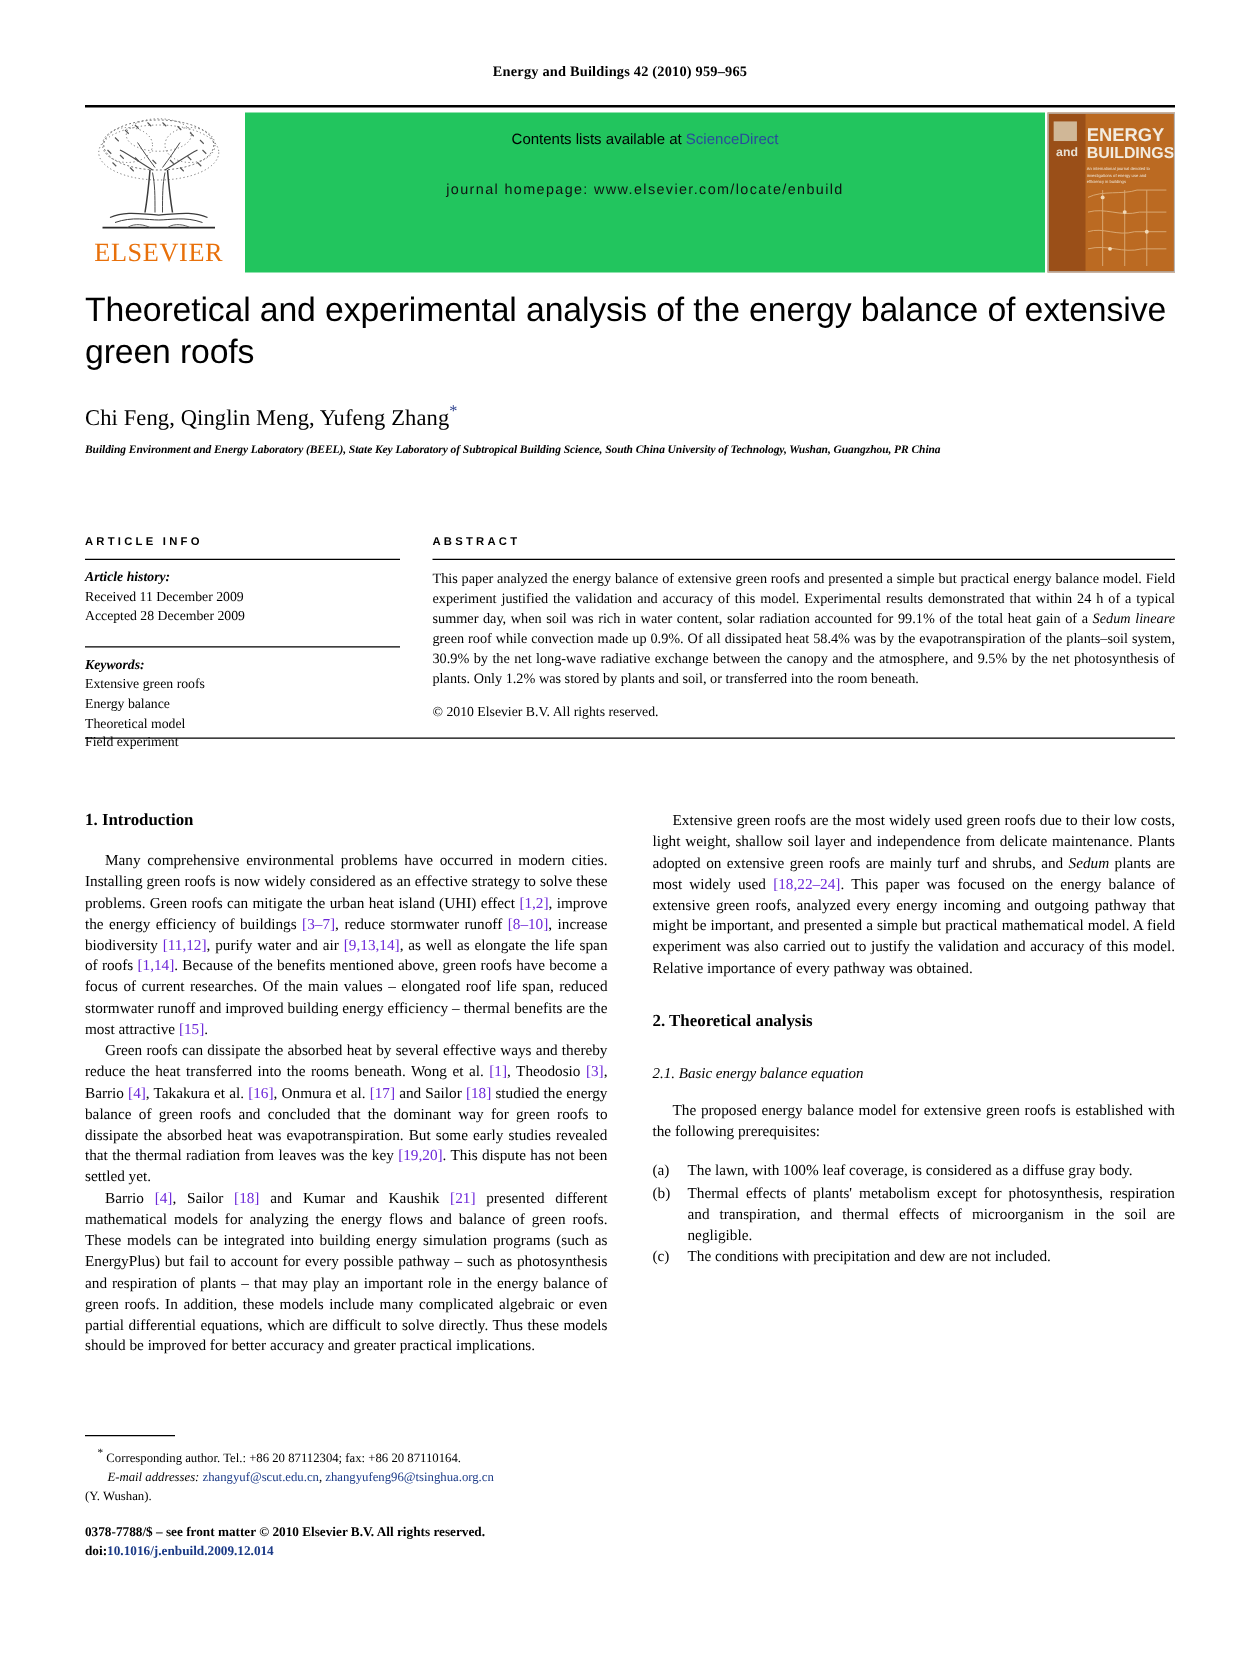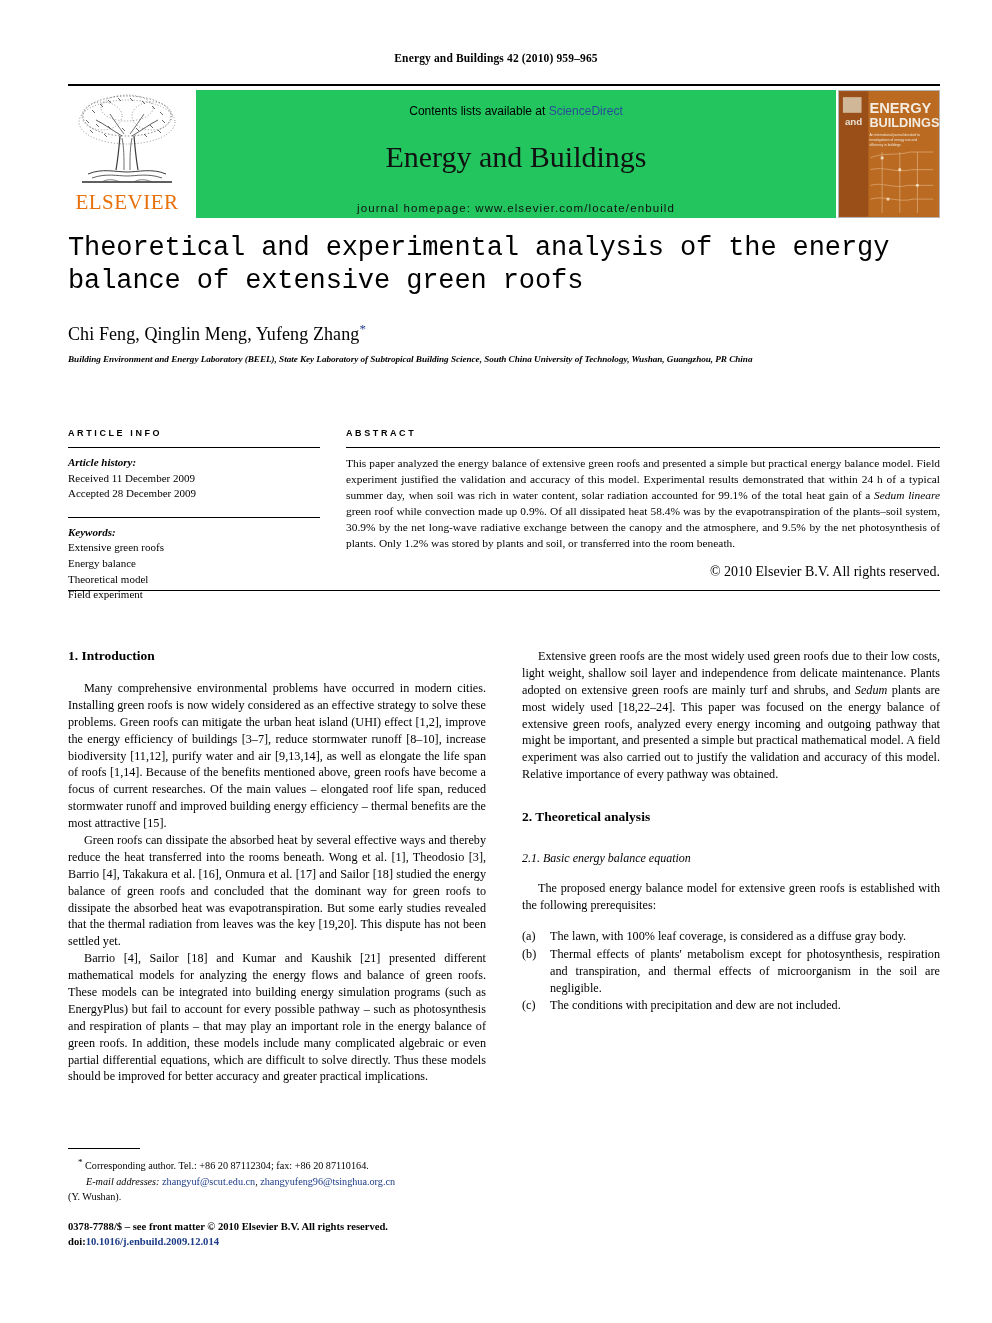--- a/index.html
+++ b/index.html
@@ -93,21 +93,21 @@
     right: 0; top: 4px;
     width: 102px; height: 128px;
     border: 1px solid #b5b5b5;
     background: #b9651f;
     overflow: hidden;
   }
 
   
   .title-block { position: absolute; left: 68px; top: 232px; width: 872px; }
   .article-title {
-    font-family: Liberation Mono, monospace;
+    font-family: Liberation Sans, sans-serif;
     font-size: 27px;
     line-height: 1.24;
     font-weight: normal;
     margin: 0;
     letter-spacing: -0.1px;
   }
   .authors {
     margin-top: 22px;
     font-size: 18px;
     letter-spacing: 0.1px;
@@ -139,22 +139,22 @@
   .kw .lbl { font-style: italic; font-weight: bold; }
   .abstract-text {
     margin-top: 8px;
     font-size: 11.4px;
     line-height: 1.40;
     text-align: justify;
   }
   .abstract-text .sp { font-style: italic; }
   .copyright {
     margin-top: 12px;
-    text-align: right;
-    font-size: 14px;
+    text-align: left;
+    font-size: 11px;
   }
   .infoblock-bottomrule {
     position: absolute;
     left: 0; top: 162px;
     width: 872px;
     border-top: 1px solid #000;
   }
 
   
   .body-cols { position: absolute; left: 68px; top: 648px; width: 872px; }
@@ -176,21 +176,21 @@
   }
   p.para {
     margin: 0;
     font-size: 12.2px;
     line-height: 1.385;
     text-align: justify;
     text-indent: 16px;
     hyphens: auto;
   }
   p.para.noindent { text-indent: 0; }
-  .ref { color: #000000; }
+  .ref { color: #6d28d9; }
   .ital { font-style: italic; font-family: Liberation Serif, serif; }
   .list { margin: 14px 0 0 0; padding: 0; list-style: none; }
   .list li {
     font-size: 12.2px;
     line-height: 1.385;
     text-align: justify;
     padding-left: 28px;
     position: relative;
     margin-bottom: 1px;
   }
@@ -255,21 +255,20 @@
         </g>
       </svg>
       <div class="elsevier-word">ELSEVIER</div>
     </div>
 
     <div class="masthead-center">
       <div class="contents-line">
         <span>Contents lists available at</span>
         <a href="#">ScienceDirect</a>
       </div>
-      <div class="journal-title">Energy and Buildings</div>
       <div class="homepage-line">journal homepage: www.elsevier.com/locate/enbuild</div>
     </div>
 
     <div class="cover-thumb">
       <svg viewBox="0 0 102 128" width="100" height="126">
         <rect x="0" y="0" width="102" height="128" fill="#bb6a22"></rect>
         <rect x="0" y="0" width="30" height="128" fill="#9a4f18"></rect>
         <rect x="4" y="6" width="19" height="16" fill="#d9c9ae" opacity="0.85"></rect>
         <g fill="#e8e0d2" font-family="Liberation Sans, sans-serif" font-weight="bold">
           <text x="6" y="34" font-size="10" fill="#e8e0d2">and</text>

